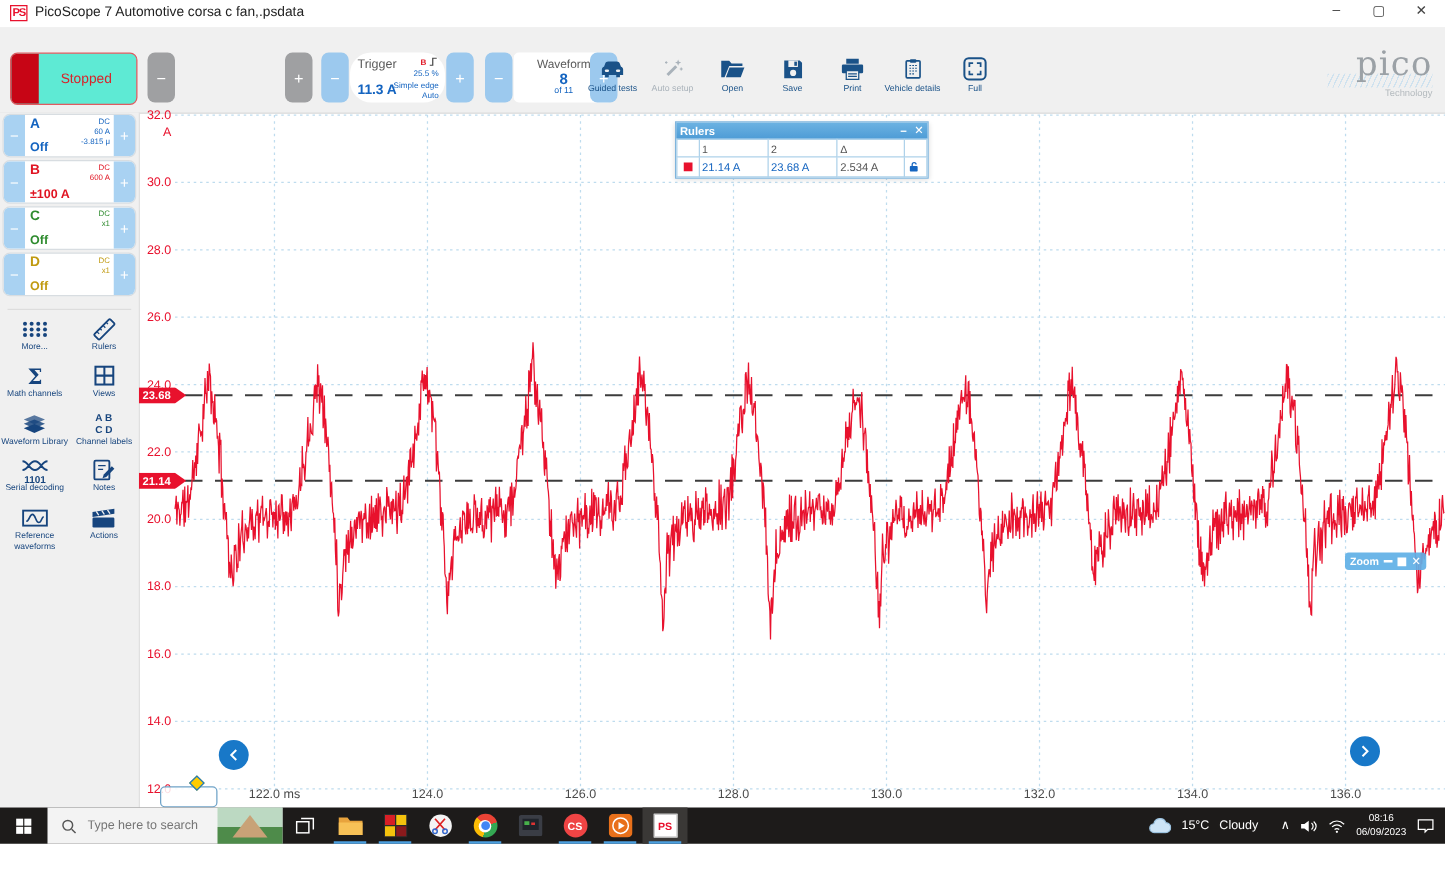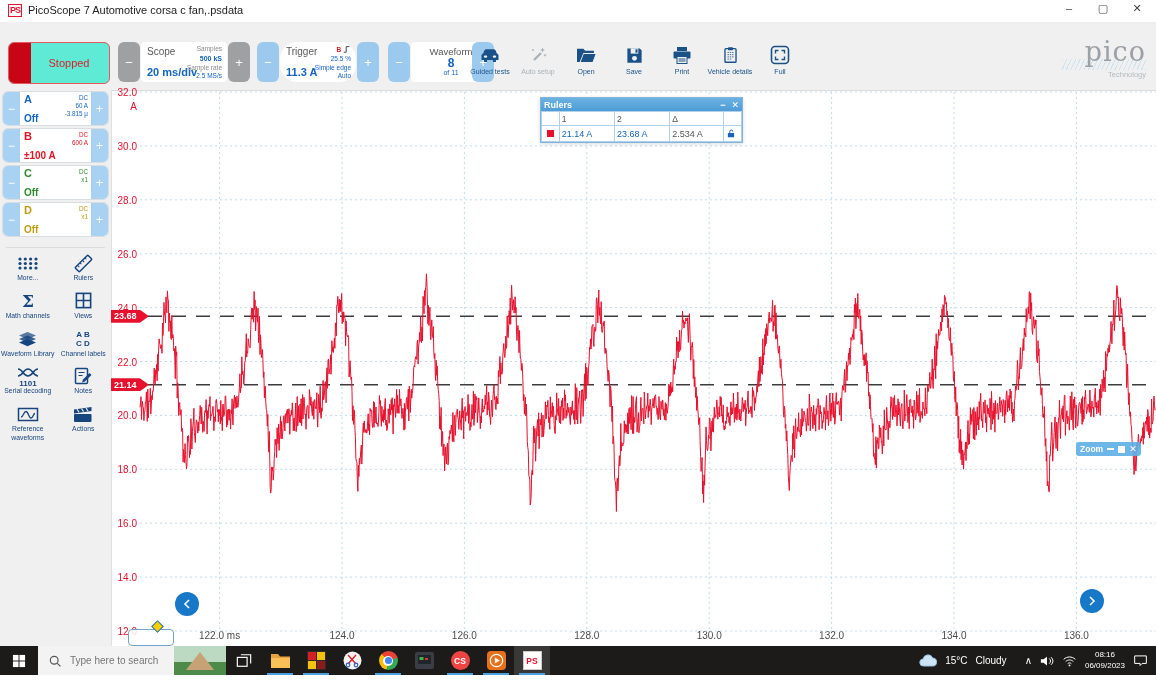--- a/index.html
+++ b/index.html
@@ -119,30 +119,20 @@
     <span class="abs wc" style="right:38px;">▢</span>
     <span class="abs wc" style="right:4px;">✕</span>
   </div>
 
   <div class="abs toolbar">
     <div class="abs stopped">
       <span class="block"></span>
       <span class="lbl">Stopped</span>
     </div>
     <div class="abs stepbtn gray" style="left:118px;">−</div>
-    <div class="abs panel" style="left:141px;width:86px;">
-      <span class="p-l">Scope</span>
-      <span class="p-v">20 ms/div</span>
-      <div class="p-r">
-        <span class="dim">Samples</span><br>
-        <b>500 kS</b><br>
-        <span class="dim">Sample rate</span><br>
-        <span>2.5 MS/s</span>
-      </div>
-    </div>
     <div class="abs stepbtn gray" style="left:228px;">+</div>
 
     <div class="abs stepbtn blue" style="left:257px;">−</div>
     <div class="abs panel" style="left:280px;width:76px;border-radius:17px;">
       <span class="p-l">Trigger</span>
       <span class="p-v">11.3 A</span>
       <div class="p-r">
         <span style="color:#E01422;font-weight:bold;">B</span>
         <svg width="8" height="8" viewBox="0 0 10 10" style="display:inline;vertical-align:-1px;">
             <path d="M1 9h3V2h4" stroke="#444" fill="none" stroke-width="1.2"></path>

